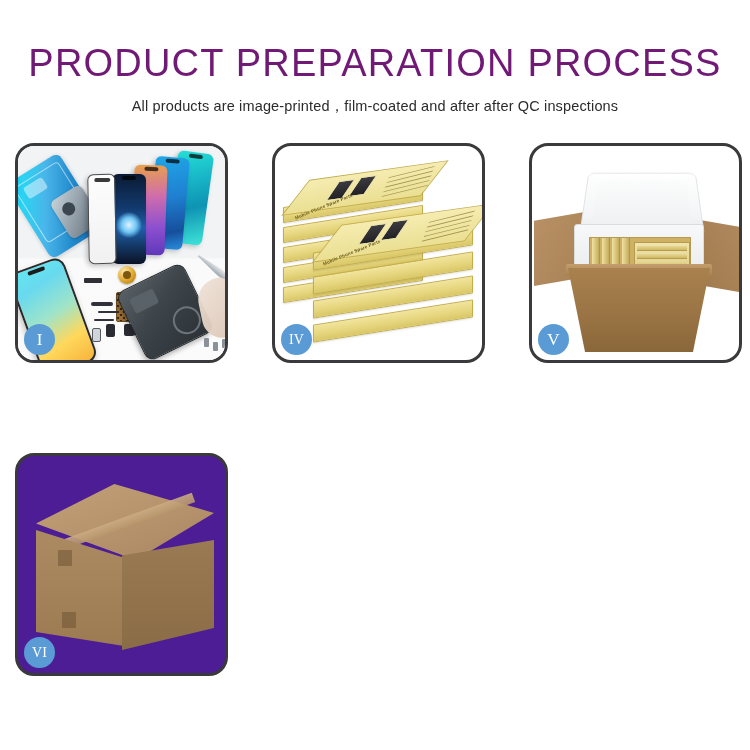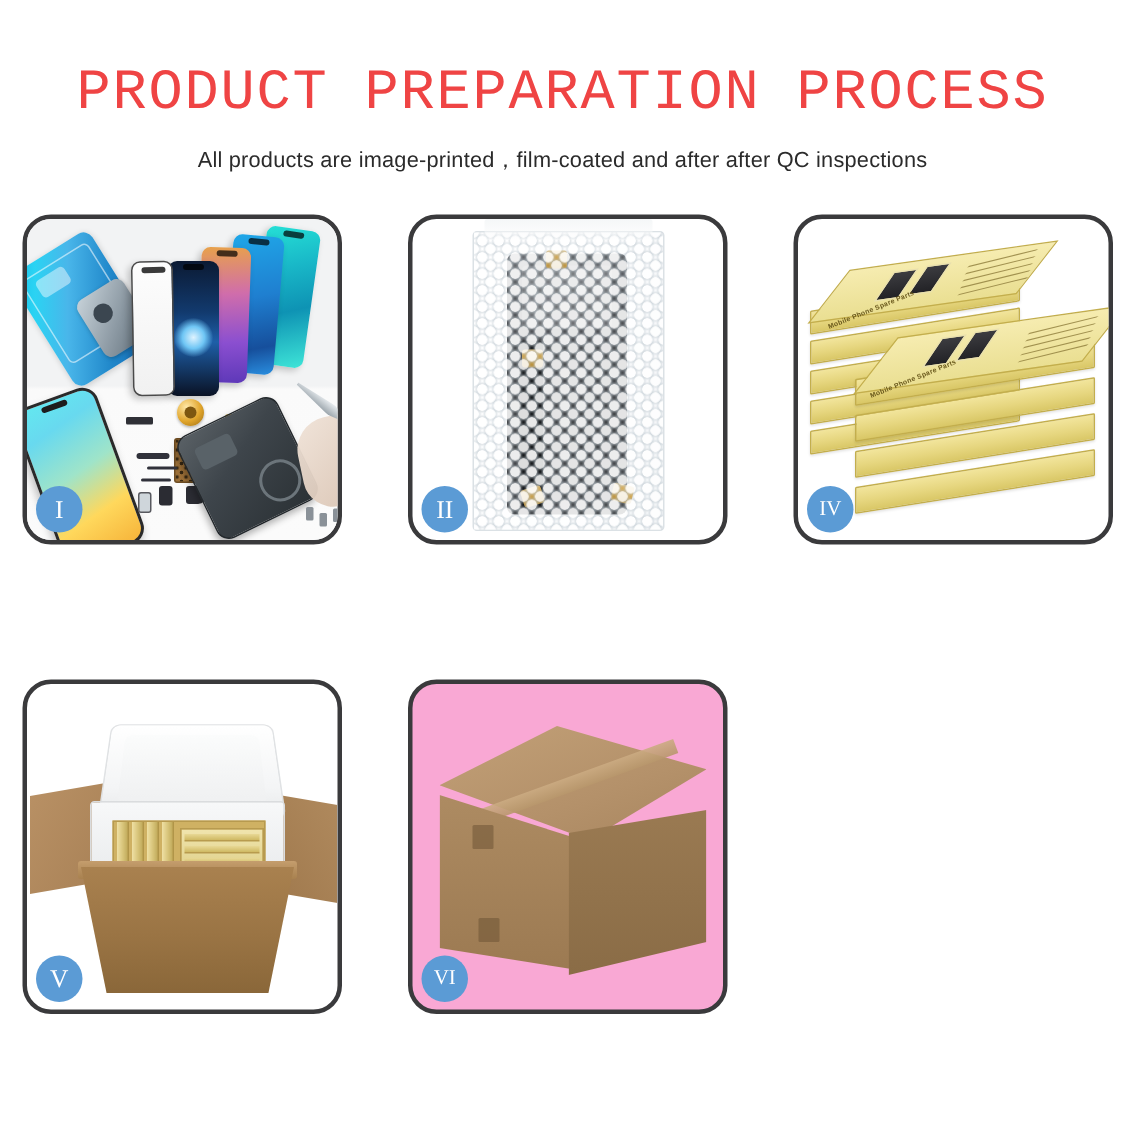--- a/index.html
+++ b/index.html
@@ -8,23 +8,22 @@
     background: #ffffff;
     font-family: "Liberation Sans", sans-serif;
     overflow: hidden;
   }
   .page { position: relative; width: 750px; height: 750px; background: #fff; }
 
   
   .header { position: absolute; left: 0; top: 0; width: 750px; text-align: center; }
   .title {
     font-size: 38px; font-weight: 400; letter-spacing: 1.2px;
-    color: #ef4444; line-height: 1; padding-top: 44px;
+    color: #701a75; line-height: 1; padding-top: 44px;
     white-space: nowrap;
-    font-family: Liberation Mono, monospace;
   }
   .subtitle {
     font-size: 14.5px; font-weight: 400; color: #2b2b2b;
     padding-top: 15px; letter-spacing: .15px; white-space: nowrap;
   }
 
   
   .grid {
     position: absolute; left: 15px; top: 143px;
     width: 730px; height: 533px;
@@ -362,21 +361,21 @@
     position:absolute; left:44px; top:4px; width:56px; height:34px;
     background:linear-gradient(#f0e4ad,#dccd85);
     border:1px solid #b79a4f;
   }
   .innergoods .flat i{
     position:absolute; left:2px; right:2px; height:5px;
     background:linear-gradient(#e8d895,#cfb963); border-bottom:1px solid #b89b4e;
   }
 
   
-  .p6 { background:#f9a8d4;padding-left:16px; }
+  .p6 { background:#4c1d95;padding-left:16px; }
   .ctop{
     position:absolute; left:18px; top:28px; width:178px; height:76px;
     background:linear-gradient(160deg,#c2a077,#b4916a 60%,#a8865f);
     clip-path:polygon(44% 0,100% 38%,56% 100%,0 52%);
   }
   .cseam{
     position:absolute; left:30px; top:62px; width:150px; height:10px;
     background:linear-gradient(#cbab82,#b8976c);
     transform:rotate(-20deg); opacity:.9;
   }
@@ -452,35 +451,20 @@
         <div class="tweezer"></div>
         <div class="screws">
           <span style="left:0;top:0"></span>
             <span style="left:9px;top:4px"></span>
             <span style="left:18px;top:1px"></span>
         </div>
       </div>
       <div class="badge">I</div>
     </div>
 
-    <div class="panel p2">
-      <div class="panel-photo">
-        <div class="bag">
-          <div class="innerpart"></div>
-          <div class="flexstrip"></div>
-          <div class="tape t1"></div>
-          <div class="tape t2"></div>
-          <div class="tape t3"></div>
-          <div class="tape t4"></div>
-          <div class="bubbles"></div>
-        </div>
-        <div class="bagtop"></div>
-      </div>
-      <div class="badge">II</div>
-    </div>
 
 
     <div class="panel p4">
       <div class="panel-photo">
         <div class="stack">
           <div class="bx sb5"></div>
           <div class="bx sb4"></div>
           <div class="bx sb3"></div>
           <div class="bx sb2"></div>
           <div class="bx sb1"></div>

